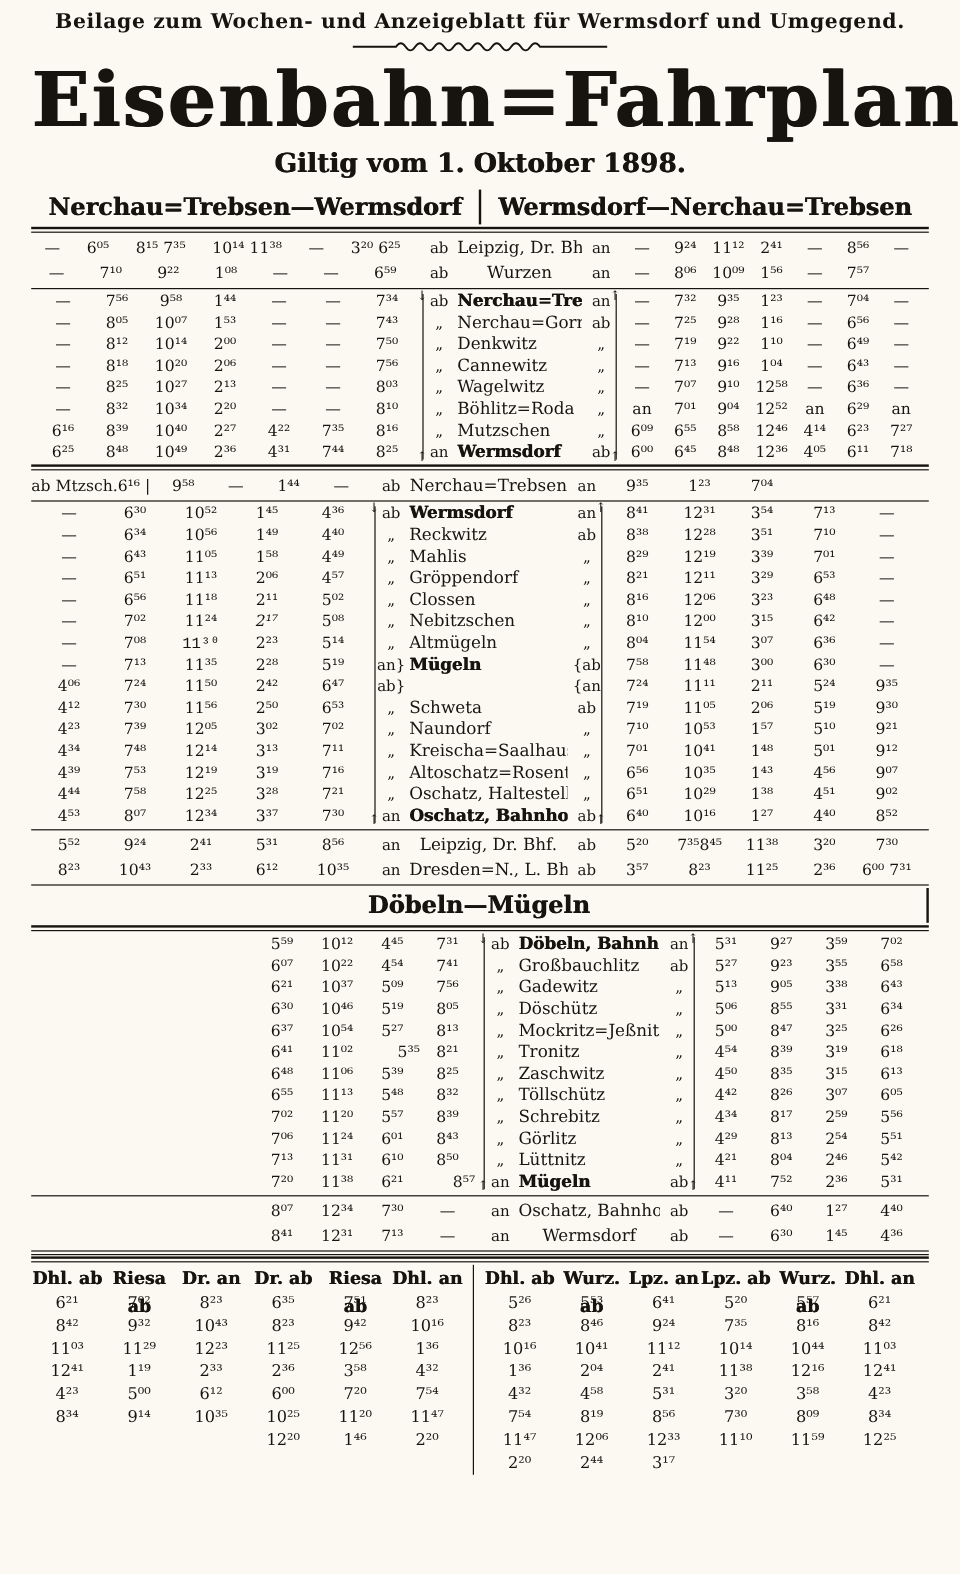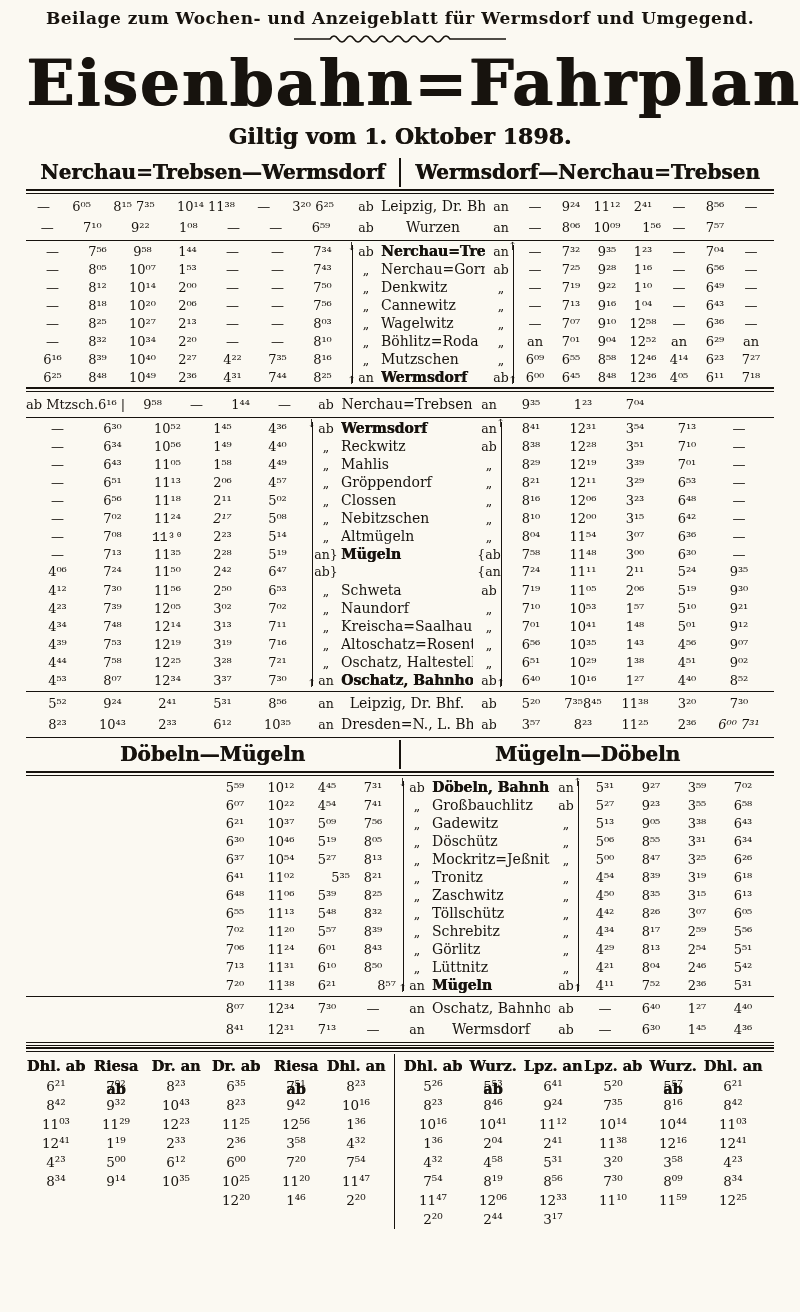--- a/index.html
+++ b/index.html
@@ -110,21 +110,21 @@
           </span>
           <span class="mid aux-mid" style="width: 172px;">
             <span class="lbl pre">ab</span>
             <span class="station">Wurzen</span>
             <span class="lbl post">an</span>
           </span>
           <span class="aux-right">
             <span class="tc" style="width: 36px;">—</span>
             <span class="tc" style="width: 36px;">8⁰⁶</span>
             <span class="tc" style="width: 36px;">10⁰⁹</span>
-            <span class="tc" style="width: 36px; text-align: right;">1⁵⁶</span>
+            <span class="tc" style="width: 36px;">1⁵⁶</span>
             <span class="tc" style="width: 36px;">—</span>
             <span class="tc" style="width: 36px;">7⁵⁷</span>
             <span class="tc" style="width: 36px;"></span>
           </span>
         </div>
         <div class="hr"></div>
         <div class="tbody">
           <div class="trow">
             <span class="pad" style="width: 4px;"></span>
             <span class="tc" style="width: 45px;">—</span>
@@ -652,30 +652,29 @@
           <span class="mid aux-mid" style="width: 200px;">
             <span class="lbl pre">an</span>
             <span class="station">Dresden=N., L. Bhf.</span>
             <span class="lbl post">ab</span>
           </span>
           <span class="aux-right">
             <span class="tc" style="width: 52px;">3⁵⁷</span>
             <span class="tc" style="width: 52px;">8²³</span>
             <span class="tc" style="width: 52px;">11²⁵</span>
             <span class="tc" style="width: 52px;">2³⁶</span>
-            <span class="tc" style="width: 52px; font-style: italic;">6⁰⁰ 7³¹</span>
+            <span class="tc" style="width: 52px;">6⁰⁰ 7³¹</span>
           </span>
         </div>
         <div class="hr"></div>
       </section>
       <section class="sec">
         <div class="sec-head">
           <div class="sec-title">Döbeln—Mügeln</div>
           <div class="head-bar"></div>
-          <div class="sec-title">Mügeln—Döbeln</div>
         </div>
         <div class="hr-heavy"></div>
         <div class="tbody">
           <div class="trow">
             <span class="pad" style="width: 186px;"></span>
             <span class="tc" style="width: 46px;">5⁵⁹</span>
             <span class="tc" style="width: 46px;">10¹²</span>
             <span class="tc" style="width: 46px;">4⁴⁵</span>
             <span class="tc" style="width: 46px;">7³¹</span>
             <span class="mid" style="width: 186px;">

